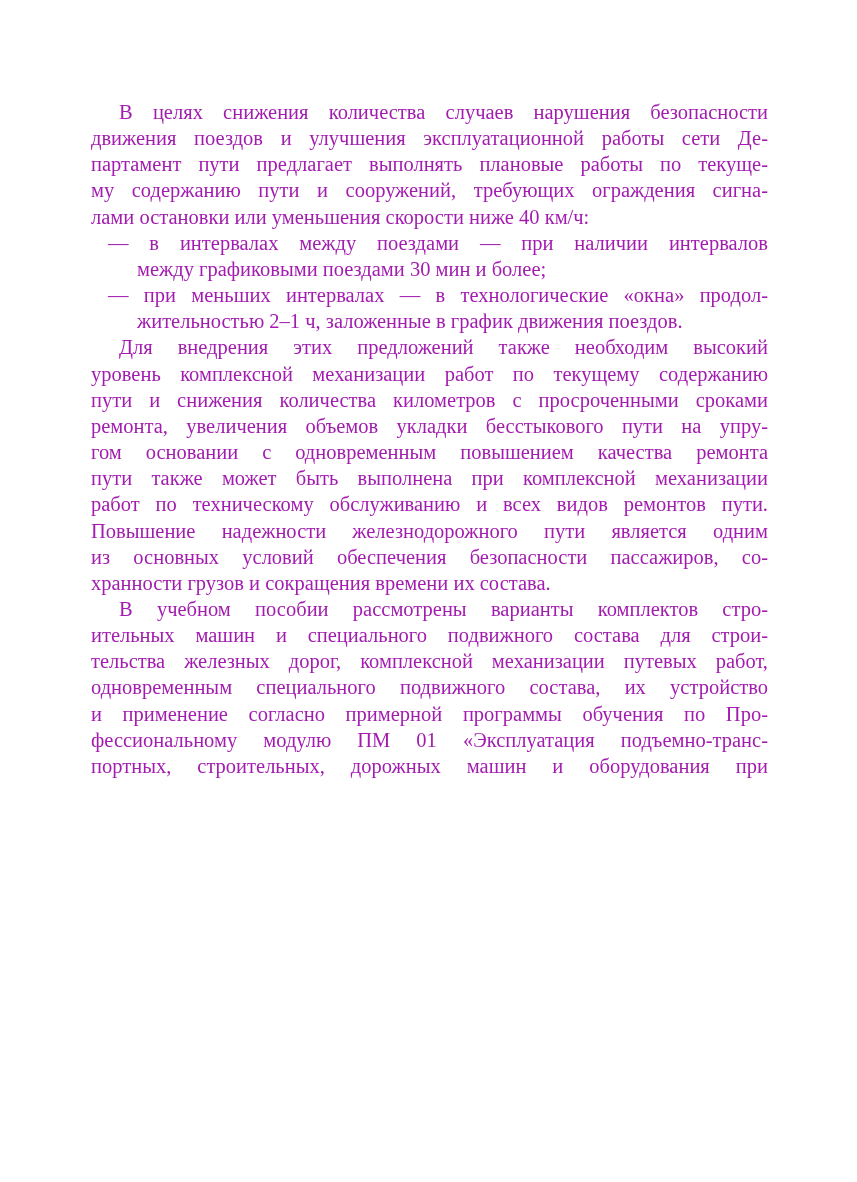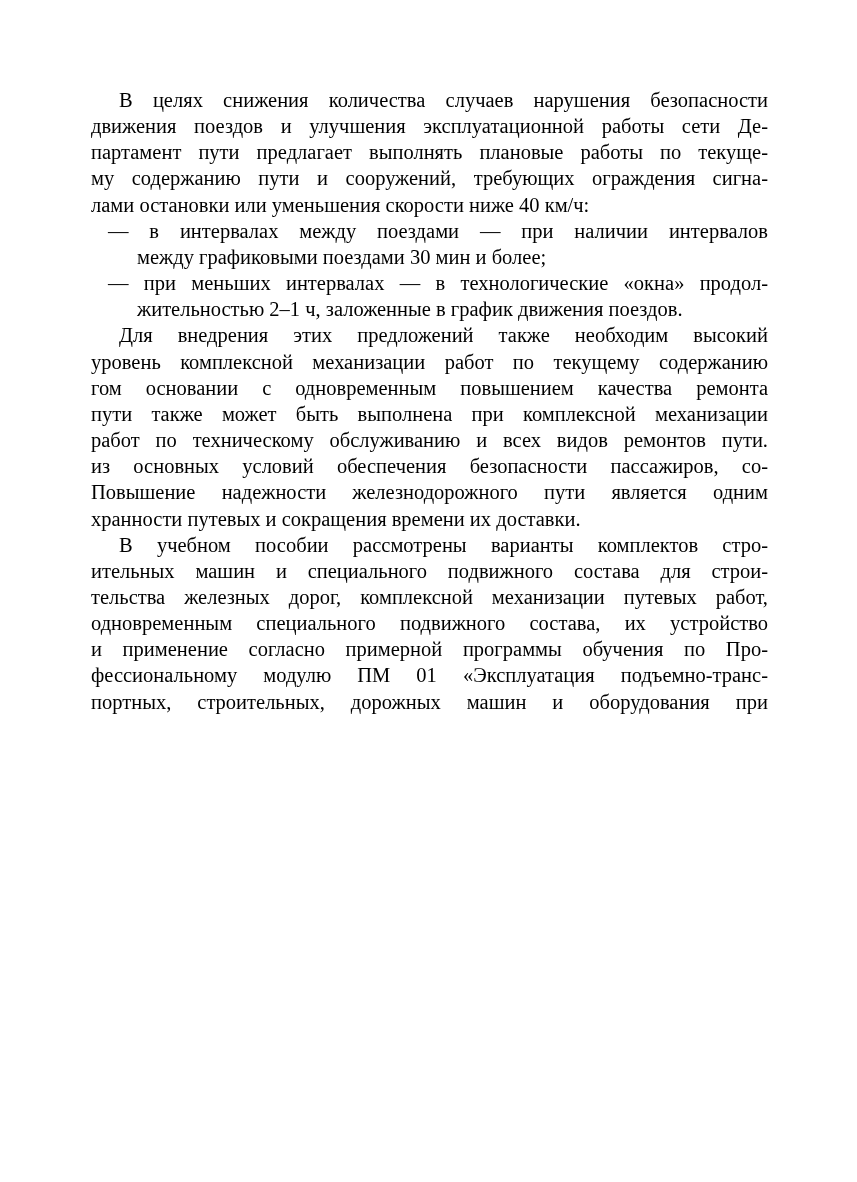--- a/index.html
+++ b/index.html
@@ -43,47 +43,49 @@
     padding-left: 46px;
   }
   .list-item .line.hang {
     text-indent: -29px;
   }
 </style>
 </head>
 <body>
 
 <div class="page" style="background: rgb(255, 255, 255);">
-  <div class="text-block" id="text-block" style="color: #000000;">
+  <div class="text-block" id="text-block" style="color: #a21caf; margin-top: 12px;">
       <div class="para">
         <div class="line j first">В целях снижения количества случаев нарушения безопасности</div>
         <div class="line j">движения поездов и улучшения эксплуатационной работы сети Де-</div>
         <div class="line j">партамент пути предлагает выполнять плановые работы по текуще-</div>
         <div class="line j">му содержанию пути и сооружений, требующих ограждения сигна-</div>
         <div class="line">лами остановки или уменьшения скорости ниже 40 км/ч:</div>
       </div>
       <div class="list-item">
         <div class="line j hang"><span>— </span>в интервалах между поездами — при наличии интервалов</div>
         <div class="line">между графиковыми поездами 30 мин и более;</div>
       </div>
       <div class="list-item">
         <div class="line j hang"><span>— </span>при меньших интервалах — в технологические «окна» продол-</div>
         <div class="line">жительностью 2–1 ч, заложенные в график движения поездов.</div>
       </div>
       <div class="para">
         <div class="line j first">Для внедрения этих предложений также необходим высокий</div>
         <div class="line j">уровень комплексной механизации работ по текущему содержанию</div>
       </div>
       <div class="para">
+        <div class="line j">пути и снижения количества километров с просроченными сроками</div>
+        <div class="line j">ремонта, увеличения объемов укладки бесстыкового пути на упру-</div>
         <div class="line j">гом основании с одновременным повышением качества ремонта</div>
         <div class="line j">пути также может быть выполнена при комплексной механизации</div>
         <div class="line j">работ по техническому обслуживанию и всех видов ремонтов пути.</div>
+        <div class="line j">Повышение надежности железнодорожного пути является одним</div>
         <div class="line j">из основных условий обеспечения безопасности пассажиров, со-</div>
-        <div class="line j">Повышение надежности железнодорожного пути является одним</div>
-        <div class="line">хранности путевых и сокращения времени их доставки.</div>
+        <div class="line">хранности грузов и сокращения времени их состава.</div>
       </div>
       <div class="para">
         <div class="line j first">В учебном пособии рассмотрены варианты комплектов стро-</div>
         <div class="line j">ительных машин и специального подвижного состава для строи-</div>
         <div class="line j">тельства железных дорог, комплексной механизации путевых работ,</div>
         <div class="line j">одновременным специального подвижного состава, их устройство</div>
         <div class="line j">и применение согласно примерной программы обучения по Про-</div>
         <div class="line j">фессиональному модулю ПМ 01 «Эксплуатация подъемно-транс-</div>
         <div class="line j">портных, строительных, дорожных машин и оборудования при</div>
       </div>

